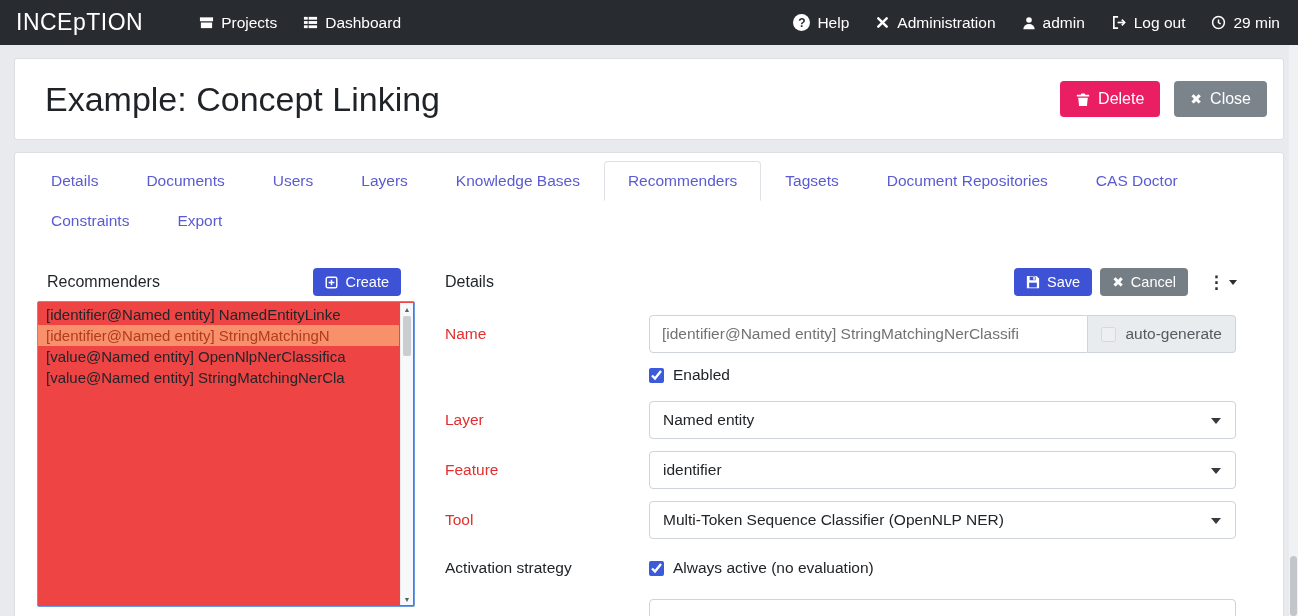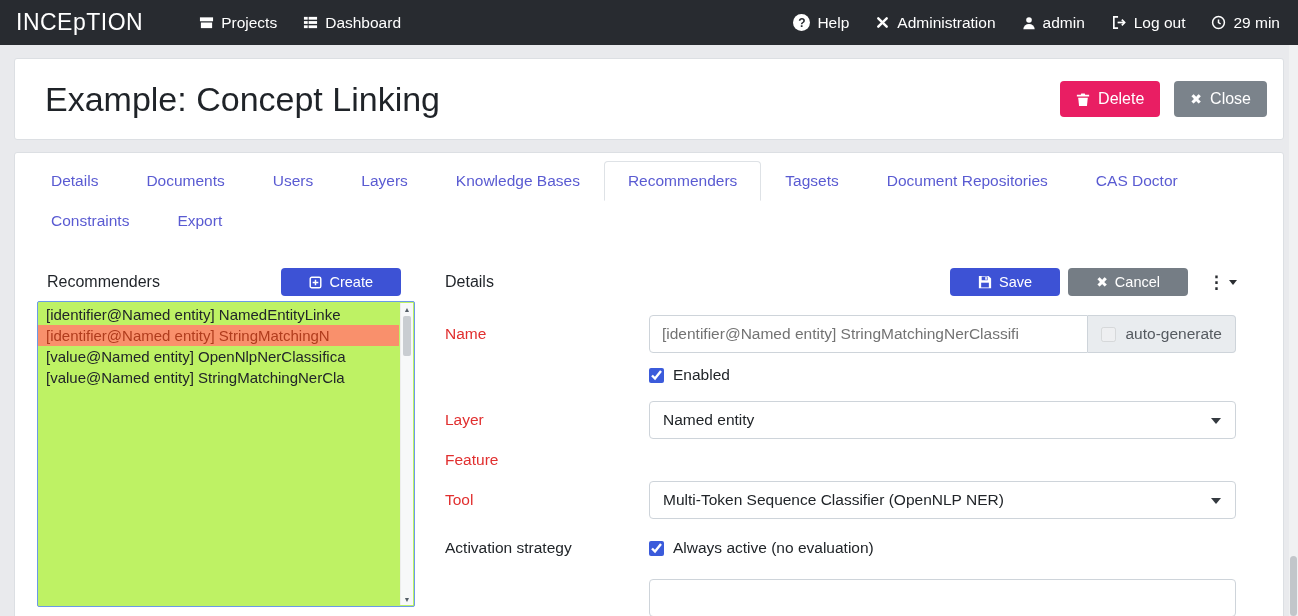--- a/index.html
+++ b/index.html
@@ -53,26 +53,26 @@
 
   .content { display: flex; align-items: flex-start; gap: 18px; padding: 24px 22px 0; }
 
   .panel-header { display: flex; align-items: center; height: 34px; }
   .panel-title { font-size: 16px; color: #1f2328; flex: 1; }
 
   
   .left-panel { width: 378px; flex: none; }
   .left-panel .panel-header { padding: 0 14px 0 10px; margin-bottom: 2px; }
   .btn-sm { border: none; border-radius: 4px; color: #fff; font-size: 14.5px; font-family: inherit;
-            padding: 6px 28px; display: inline-flex; align-items: center; gap: 7px; cursor: pointer; }
+            padding: 6px 12px; display: inline-flex; align-items: center; gap: 7px; cursor: pointer; }
   .btn-primary { background: #3d52d5; }
   .btn-secondary { background: #757d85; }
 
   .listbox {
-    position: relative; height: 306px; background: #bef264; border: 1px solid #6b9ae8;
+    position: relative; height: 306px; background: #ef4444; border: 1px solid #6b9ae8;
     border-radius: 2px; overflow: hidden; padding: 2px 15px 2px 0; cursor: default;
   }
   .list-item { font-size: 15px; line-height: 21px; padding: 0 0 0 8px; white-space: nowrap; overflow: hidden; }
   .list-item.selected { background: #f9906c; color: #b03c1d; }
 
   .list-scrollbar {
     position: absolute; top: 1px; right: 1px; bottom: 1px; width: 13px;
     background: #f7f8f9; border-left: 1px solid #ededed;
   }
   .scroll-arrow { height: 12px; font-size: 7px; color: #565f68; text-align: center; line-height: 13px; cursor: pointer; }
@@ -319,20 +319,26 @@
           <div class="form-control-col">
             <div class="select-control">
               <span>Named entity</span>
               <span class="select-caret"></span>
             </div>
           </div>
         </div>
 
         <div class="form-row row-feature">
           <span class="form-label required">Feature</span>
+          <div class="form-control-col">
+            <div class="select-control">
+              <span>identifier</span>
+              <span class="select-caret"></span>
+            </div>
+          </div>
         </div>
 
         <div class="form-row row-tool">
           <span class="form-label required">Tool</span>
           <div class="form-control-col">
             <div class="select-control">
               <span>Multi-Token Sequence Classifier (OpenNLP NER)</span>
               <span class="select-caret"></span>
             </div>
           </div>

